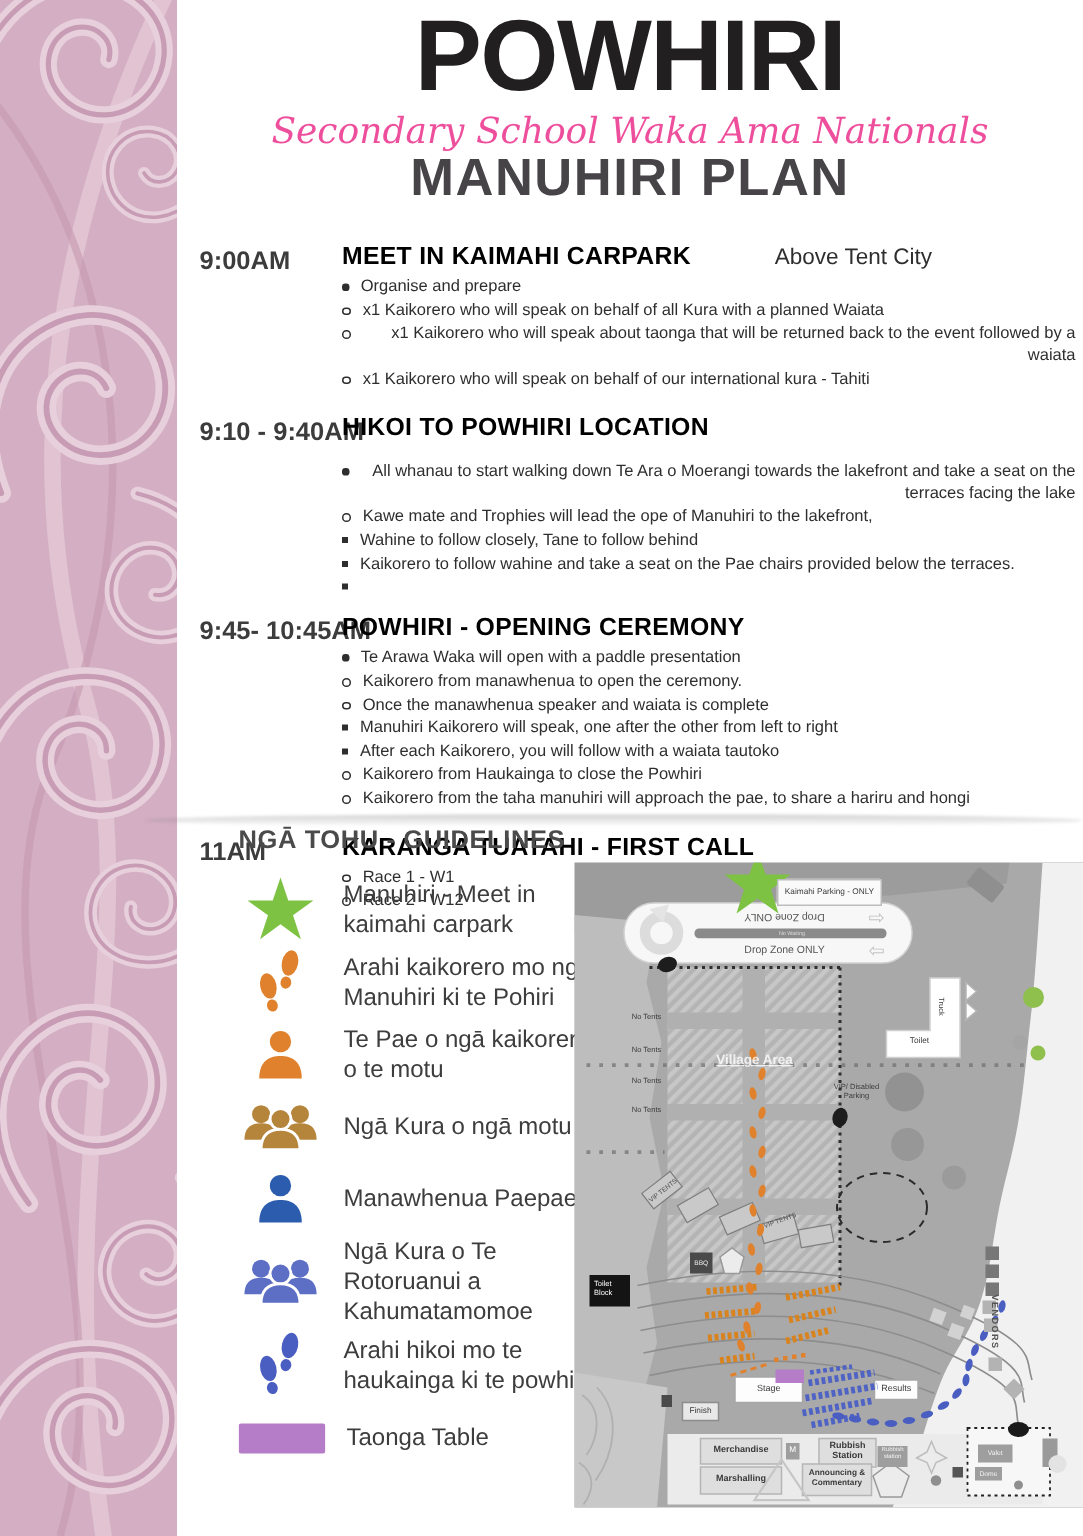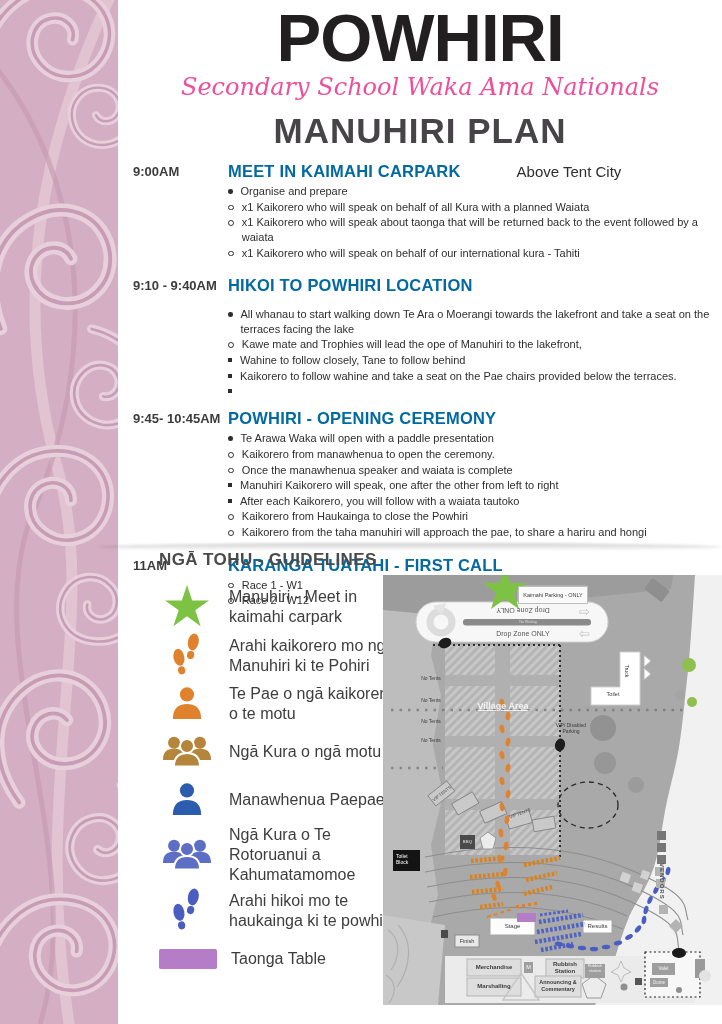--- a/index.html
+++ b/index.html
@@ -4,31 +4,31 @@
 <style>
   html,body{margin:0;padding:0;background:#ffffff;}
   .page{position:relative;width:722px;height:1024px;background:#fff;overflow:hidden;
         font-family:"Liberation Sans",sans-serif;color:#2e2e2e;}
   
   .koru{position:absolute;left:0;top:0;width:118px;height:1024px;}
   
   .header{position:absolute;left:118px;top:4px;width:604px;text-align:center;}
   .title{font-size:67px;font-weight:800;letter-spacing:-1px;color:#221f20;line-height:1.0;margin:0;}
   .subtitle{font-family:"DejaVu Serif",serif;font-style:italic;font-size:24px;color:#ee4f9d;margin:2px 0 0 0;}
-  .subtitle2{font-size:35px;font-weight:800;letter-spacing:1px;color:#474448;margin:12px;line-height:1.05;}
+  .subtitle2{font-size:35px;font-weight:800;letter-spacing:1px;color:#474448;margin:0;line-height:1.05;}
   
   .schedule{position:absolute;left:133px;top:162px;width:584px;}
   .sched{display:grid;grid-template-columns:95px 1fr;column-gap:0;margin-bottom:15px;}
-  .stime{font-size:13px;font-weight:bold;color:#3c3c3c;padding-top:2px;white-space:nowrap;}
+  .stime{font-size:17px;font-weight:bold;color:#3c3c3c;padding-top:2px;white-space:nowrap;}
   .shead{display:flex;align-items:baseline;gap:56px;}
-  .stitle{font-size:16.5px;font-weight:bold;color:#0369a1;margin:0;letter-spacing:.2px;white-space:nowrap;}
+  .stitle{font-size:16.5px;font-weight:bold;color:#000000;margin:0;letter-spacing:.2px;white-space:nowrap;}
   .snote{font-size:15px;color:#2e2e2e;white-space:nowrap;}
   ul.items{list-style:none;margin:3px 0 0 0;padding:0;font-size:11px;line-height:1.33;}
   .sched:nth-child(2) ul.items{margin-top:12px;}
-  ul.items li{display:flex;gap:8px;margin:0 0 1px 0;}
+  ul.items li{display:flex;gap:8px;margin:0 0 1px 0;text-align:right;}
   li.lv1{margin-left:2px;}li.lv2{margin-left:24px;}li.lv3{margin-left:44px;}
   .mk{flex:0 0 auto;margin-top:5px;}
   .m1{width:4.5px;height:4.5px;background:#2e2e2e;border-radius:50%;}
   .m2{width:3.8px;height:3.8px;border:1.1px solid #2e2e2e;border-radius:50%;background:transparent;}
   .m3{width:4px;height:4px;background:#2e2e2e;}
   
   .divider{position:absolute;left:96px;top:543px;width:626px;height:8px;
            background:linear-gradient(to bottom,rgba(90,90,90,.28),rgba(120,120,120,0));
            border-radius:50%/60%;filter:blur(1px);}
   

